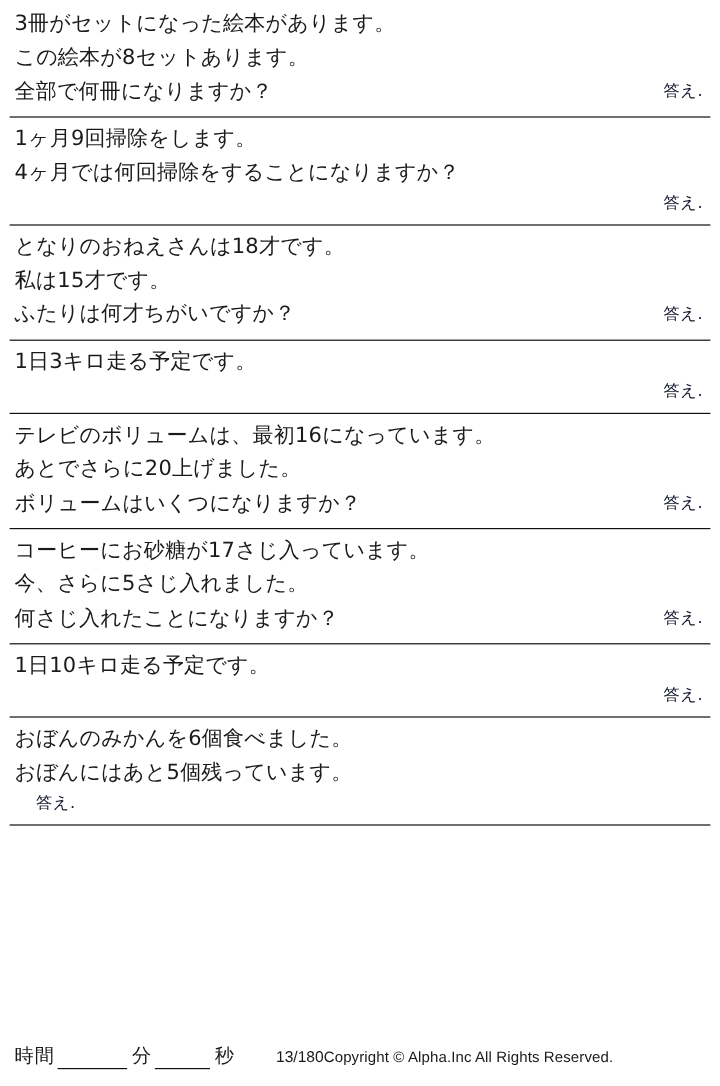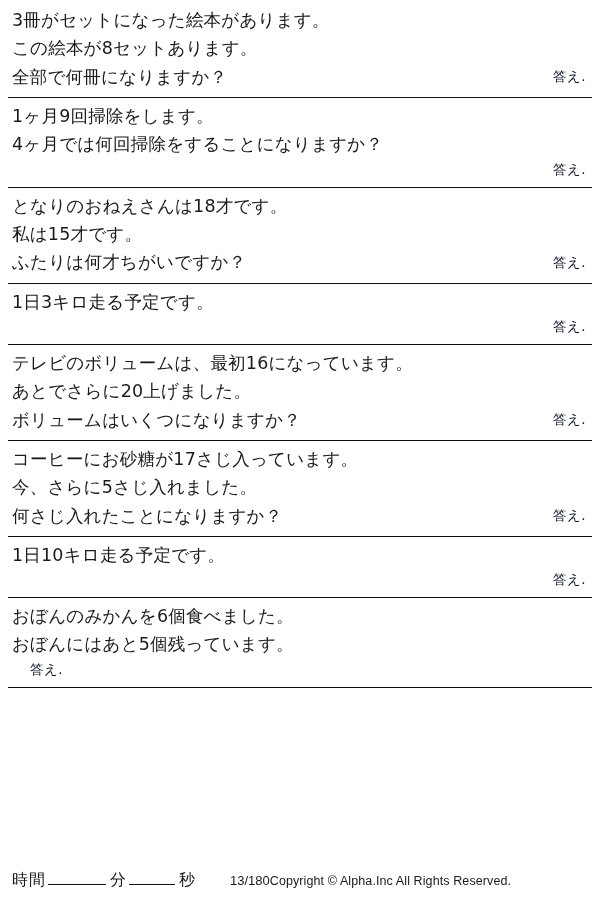--- a/index.html
+++ b/index.html
@@ -63,21 +63,21 @@
     left: 0;
     right: 0;
     bottom: 14px;
     display: flex;
     align-items: baseline;
     padding: 0 12px;
     box-sizing: border-box;
   }
   .time-block {
     display: flex;
-    align-items: flex-start;
+    align-items: flex-end;
     flex: 0 0 auto;
     white-space: nowrap;
   }
   .time-label {
     font-size: 16px;
     letter-spacing: 1px;
   }
   .time-blank {
     display: inline-block;
     width: 58px;

